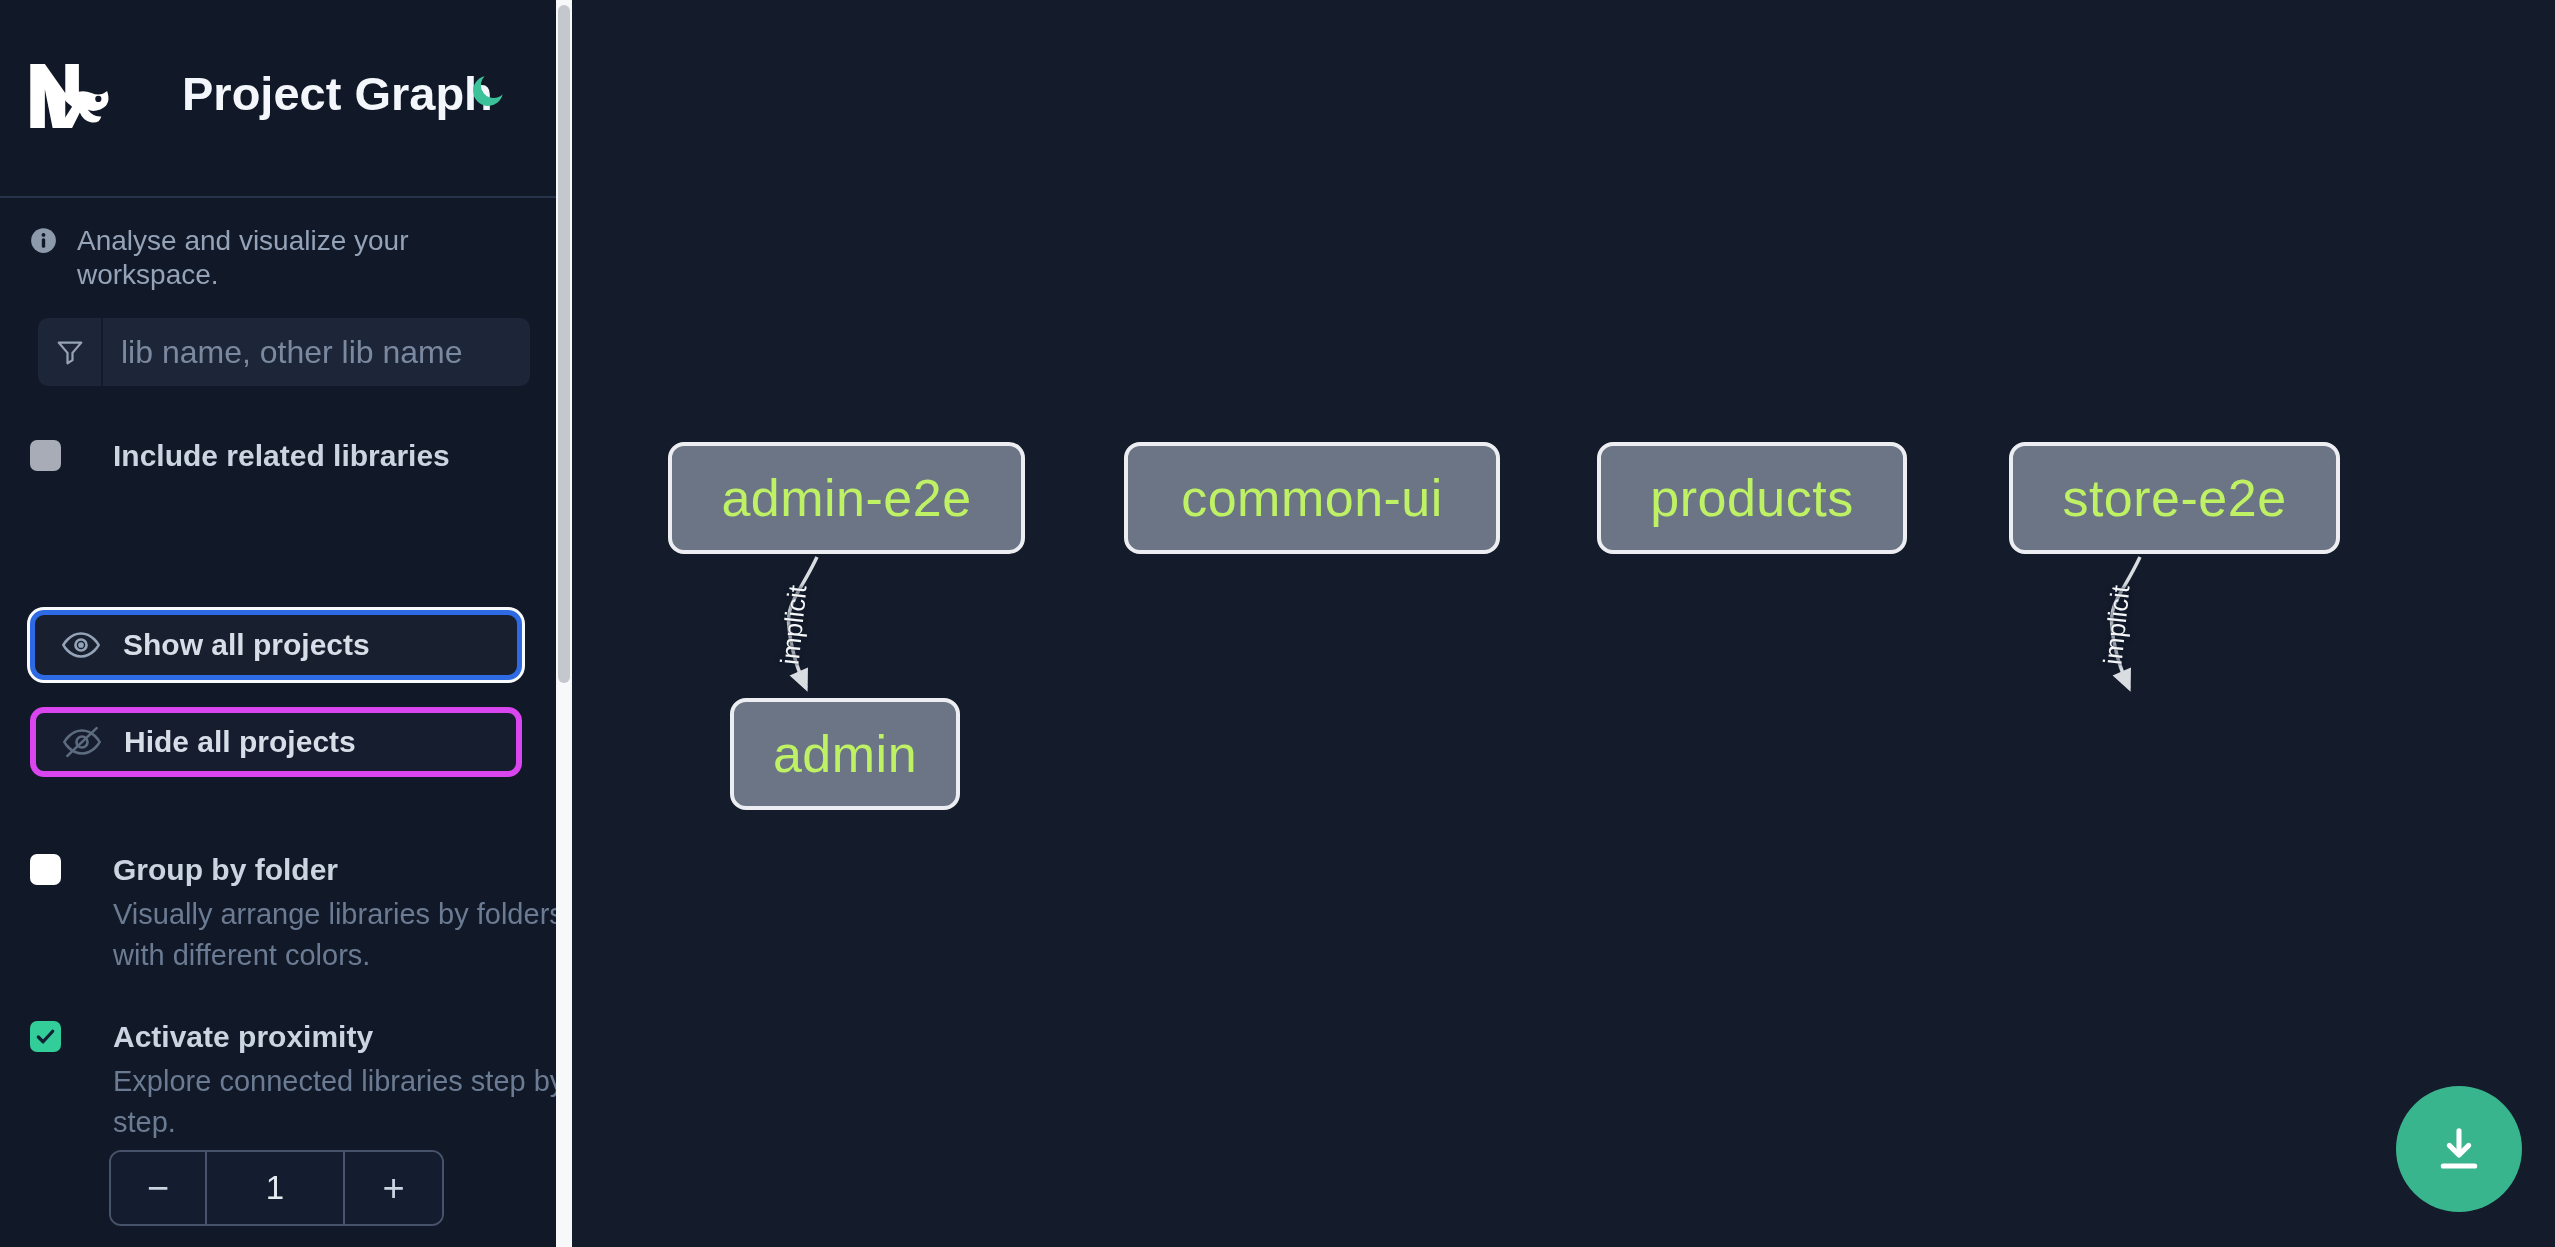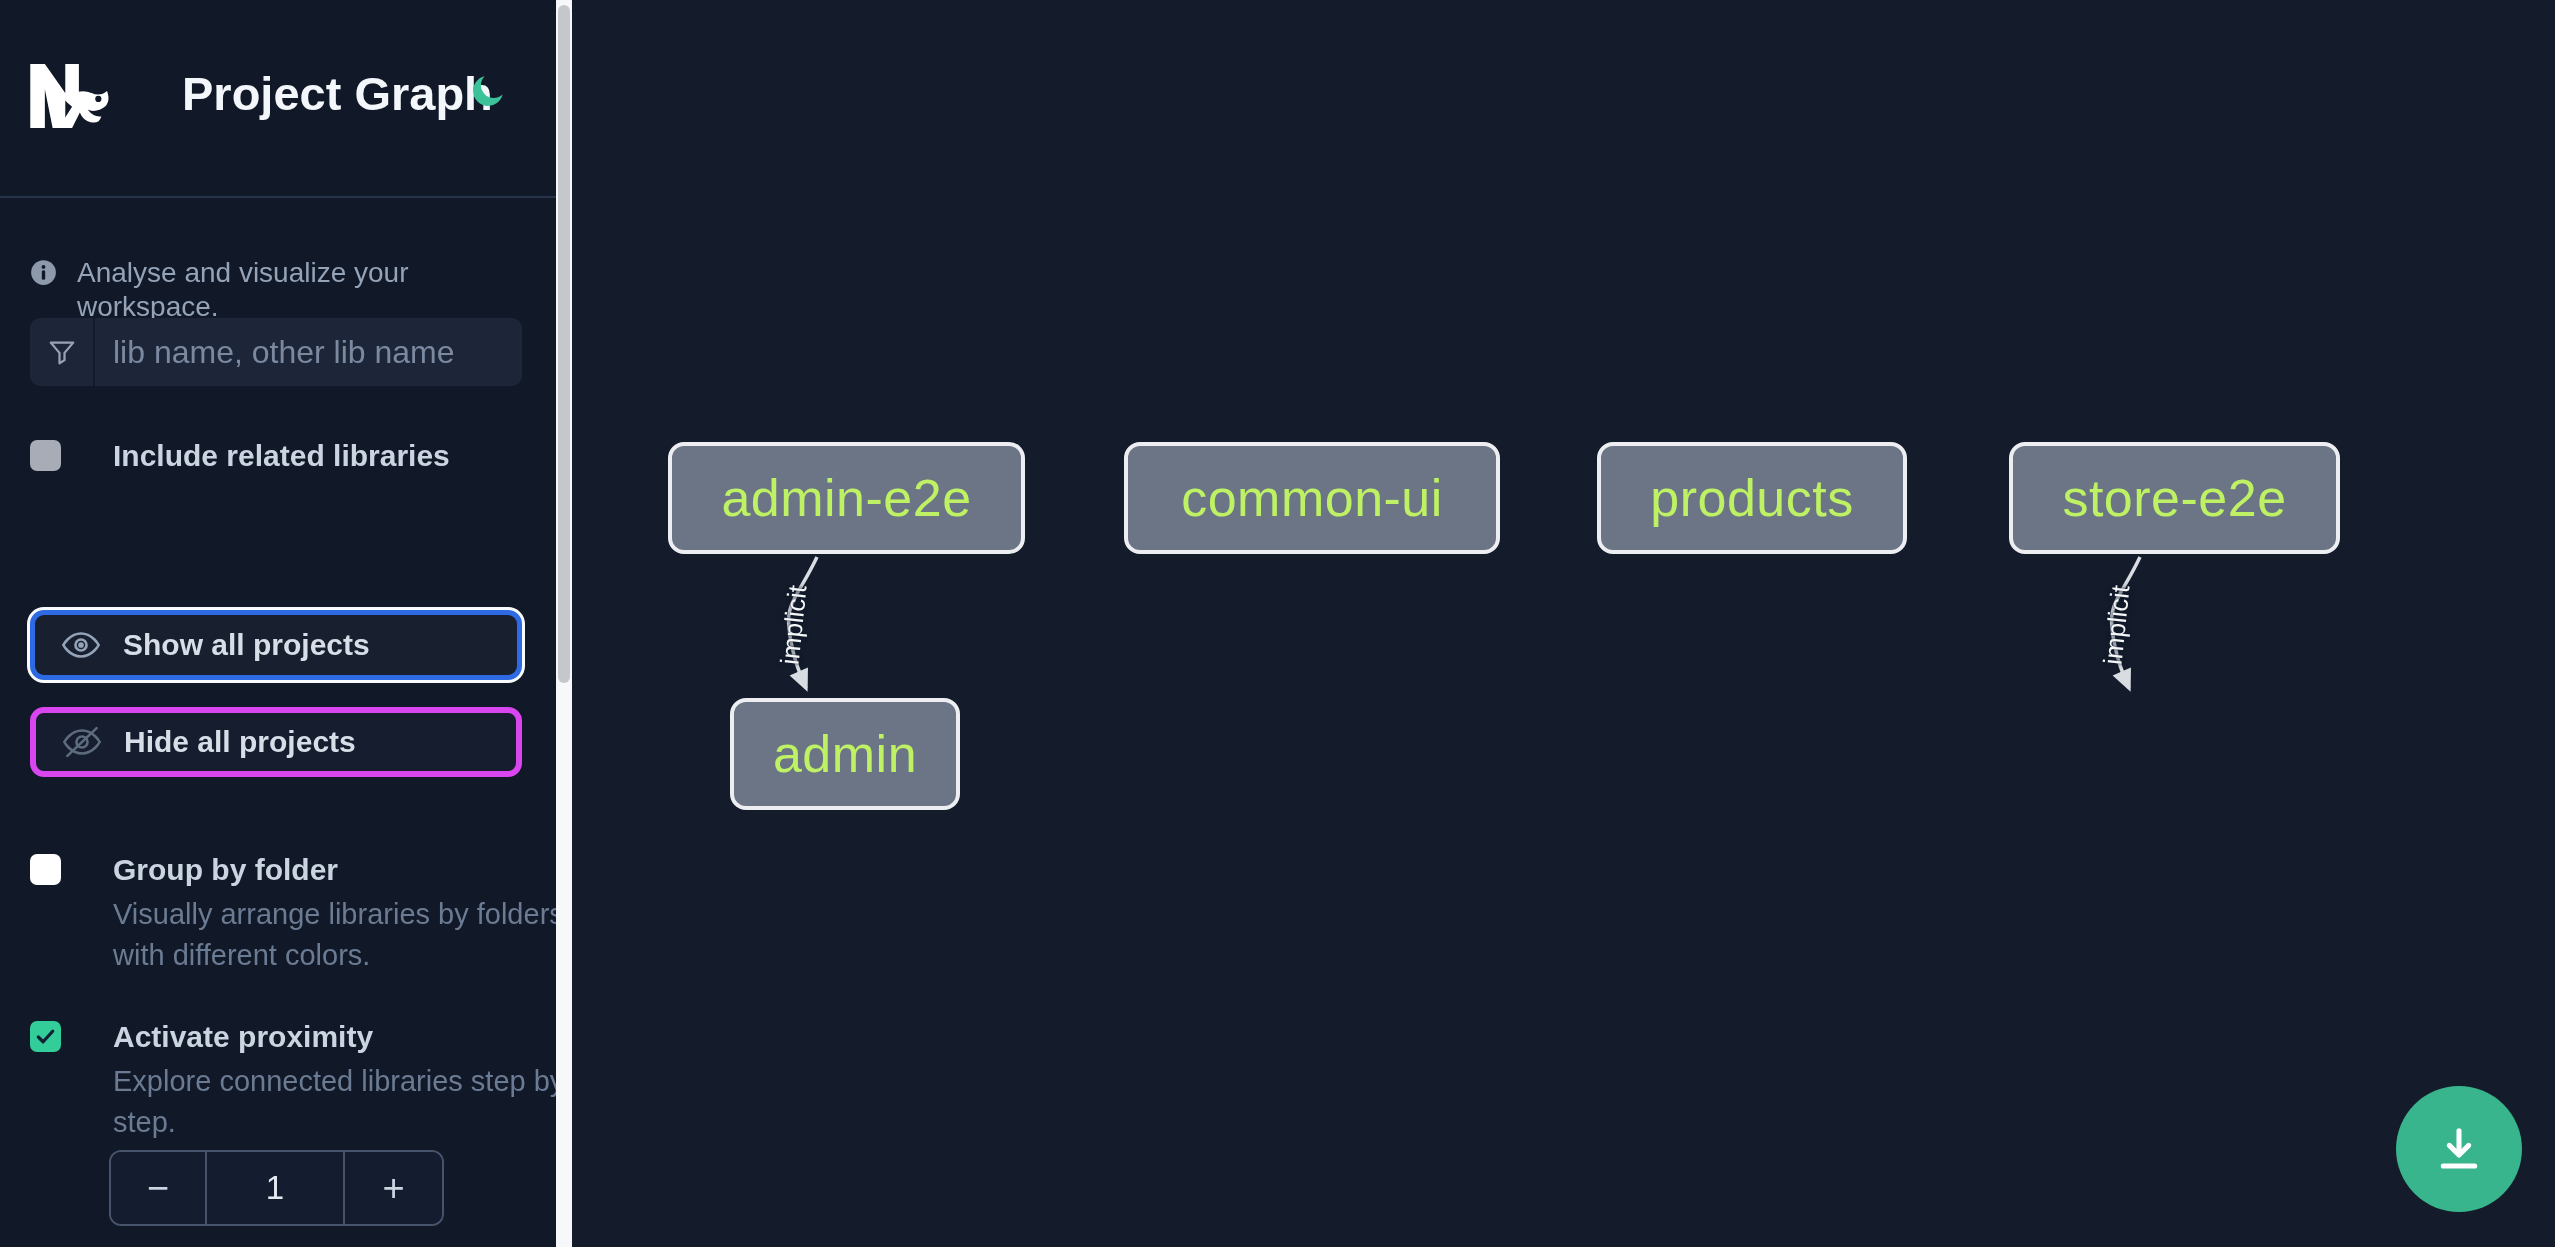--- a/index.html
+++ b/index.html
@@ -21,26 +21,26 @@
     font-size: 47px; font-weight: 600; color: #f3f6fa; white-space: nowrap;
   }
   .theme-toggle {
     position: absolute; left: 464px; top: 70px; width: 46px; height: 46px;
     background: none; border: none; cursor: pointer;
   }
   .theme-toggle svg { width: 40px; height: 40px; }
   .header-divider {
     position: absolute; left: 0; top: 196px; width: 556px; height: 2px; background: #273349;
   }
-  .intro-row { position: absolute; left: 30px; top: 224px; width: 500px; display: flex; gap: 20px; align-items: flex-start; margin-top: 32px; }
+  .intro-row { position: absolute; left: 30px; top: 224px; width: 500px; display: flex; gap: 20px; align-items: flex-start; }
   .info-icon { flex: 0 0 auto; width: 27px; height: 27px; margin-top: 3px; }
   .intro-text { font-size: 28px; line-height: 34px; color: #94a3b8; }
 
   .filter-box {
-    position: absolute; left: 30px; top: 318px; width: 492px; height: 68px;
+    position: absolute; left: 38px; top: 318px; width: 492px; height: 68px;
     background: #1d2638; border-radius: 10px; display: flex; align-items: stretch; overflow: hidden;
   }
   .filter-icon-cell {
     flex: 0 0 65px; display: flex; align-items: center; justify-content: center;
     border-right: 2px solid #121b2e;
   }
   .filter-icon-cell svg { width: 30px; height: 30px; }
   .filter-input {
     flex: 1 1 auto; background: transparent; border: none; outline: none;
     padding: 0 18px; font-size: 32px; color: #cbd5e1;

